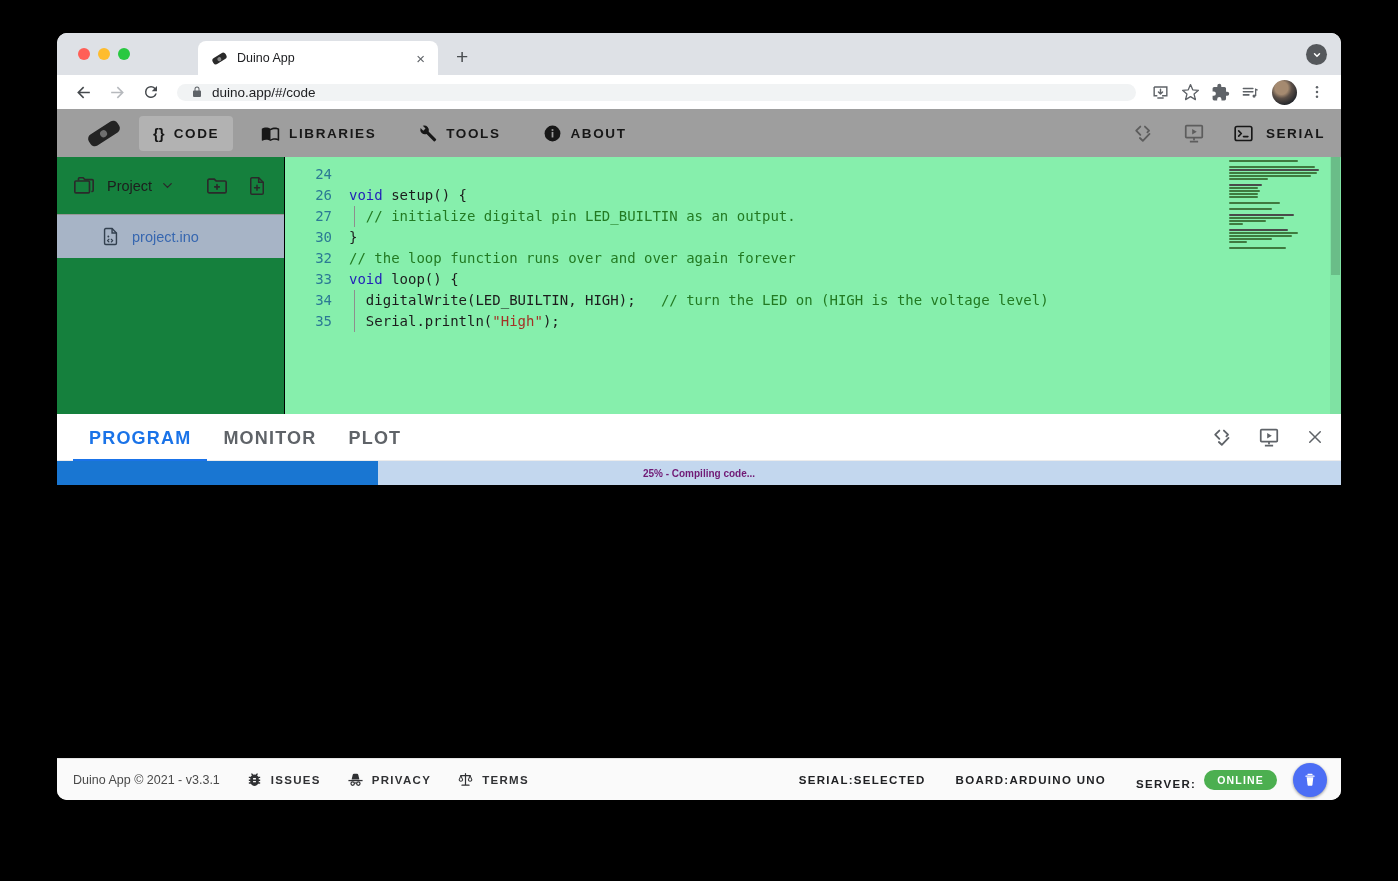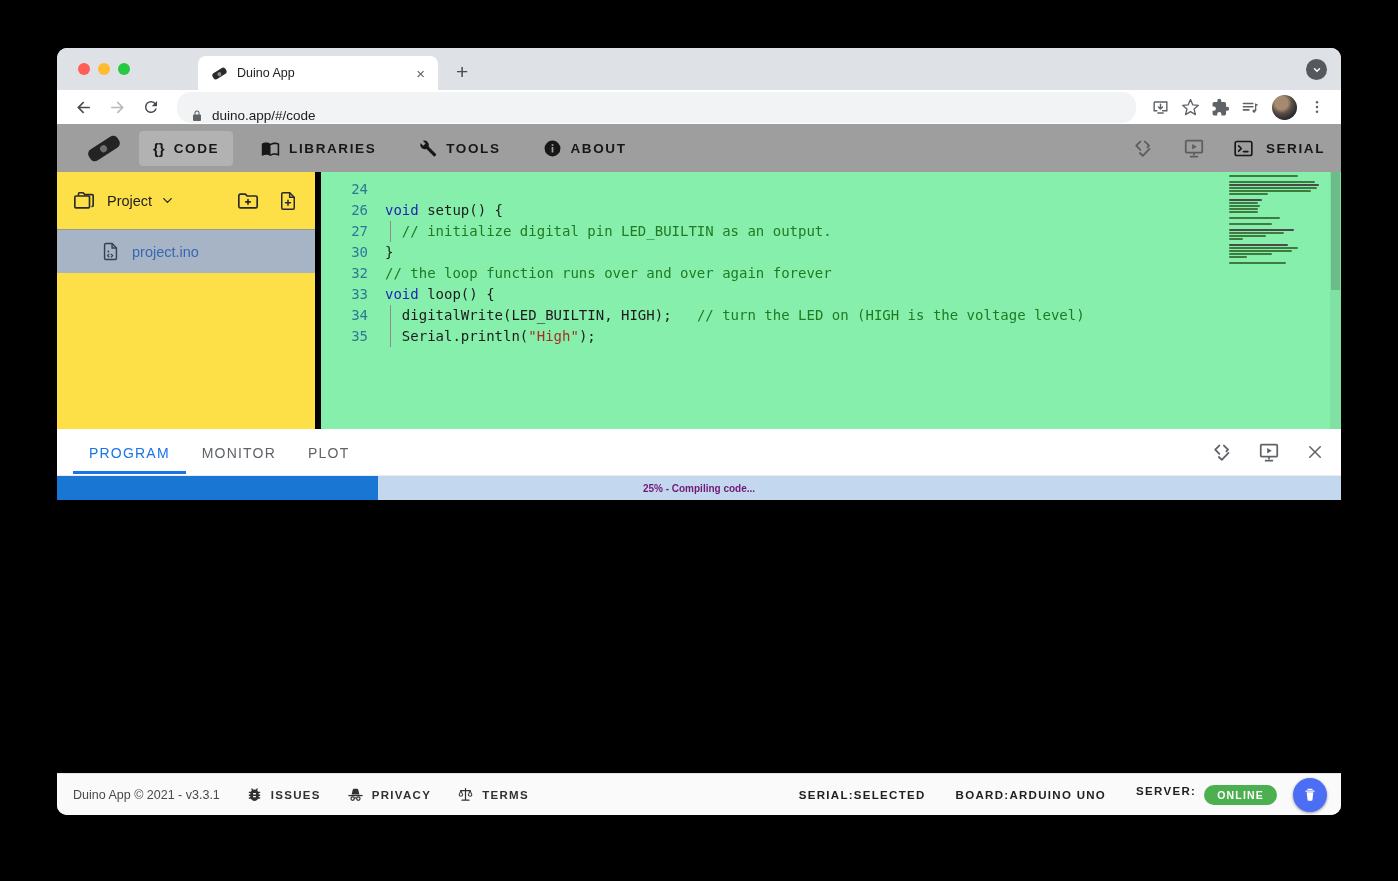--- a/index.html
+++ b/index.html
@@ -1,18 +1,18 @@
 <!DOCTYPE html>
 <html><head>
 <meta charset="utf-8">
 <style>
   * { margin:0; padding:0; box-sizing:border-box; }
   html,body { width:1398px; height:881px; background:#000; overflow:hidden;
               font-family:"Liberation Sans", sans-serif; }
-  .window { position:absolute; left:57px; top:48px; width:1284px; height:767px;
+  .window { position:absolute; left:57px; top:33px; width:1284px; height:767px;
             border-radius:10px; overflow:hidden; background:#fff;
             display:flex; flex-direction:column; }
 
   
   .tabstrip { height:42px; background:#dee1e6; display:flex; align-items:flex-end; position:relative; flex:none; }
   .traffic { display:flex; gap:8px; align-items:center; padding:0 18px 0 21px; height:42px; }
   .light { width:12px; height:12px; border-radius:50%; }
   .light.red{background:#ff5f57;} .light.yellow{background:#febc2e;} .light.green{background:#28c840;}
   .tab { width:240px; height:34px; background:#fff; border-radius:8px 8px 0 0;
          display:flex; align-items:center; padding:0 10px 0 14px; margin-left:50px; }
@@ -21,21 +21,21 @@
   .tab-favicon::after { content:""; position:absolute; left:5px; top:1.5px; width:4px; height:4px;
                         border-radius:50%; background:#8a8a8a; }
   .tab-title { font-size:12.5px; color:#202124; margin-left:10px; flex:1; white-space:nowrap; overflow:hidden; }
   .tab-close { color:#5f6368; font-size:15px; line-height:1; padding:3px; cursor:pointer; }
   .newtab-btn { color:#4a4d51; font-size:21px; font-weight:300; margin:0 0 6px 12px; padding:0 6px; }
   .tabsearch { position:absolute; right:14px; top:11px; width:21px; height:21px; border-radius:50%;
                background:#55585c; color:#fff; display:flex; align-items:center; justify-content:center; }
   .addressbar { height:34px; background:#fff; display:flex; align-items:center; padding:0 10px 0 14px; flex:none; }
   .nav-ic { width:24px; height:24px; color:#45494d; margin-right:10px; display:flex; align-items:center; justify-content:center; }
   .nav-ic.disabled { color:#b6b9bd; }
-  .urlbox { flex:1; height:31px; background:#f1f3f4; border-radius:14px; display:flex; align-items:flex-end;
+  .urlbox { flex:1; height:17px; background:#f1f3f4; border-radius:14px; display:flex; align-items:center;
             padding:0 14px; margin:0 12px 0 4px; }
   .urlbox .lock { color:#5f6368; margin-right:9px; display:flex; }
   .url-text { font-size:13.5px; color:#202124; }
   .chrome-right { display:flex; align-items:center; gap:4px; }
   .chrome-right .nav-ic { margin-right:2px; color:#5f6368; }
   .avatar { width:25px; height:25px; border-radius:50%; margin:0 4px;
             background:radial-gradient(circle at 38% 32%, #a58a70 0 28%, #5c5048 45%, #23262b 75%); }
 
   
   .apptoolbar { height:48px; background:#9e9e9e; display:flex; align-items:center; padding:0 16px; flex:none; }
@@ -48,21 +48,21 @@
   .menu-item.active { background:#b2b2b2; }
   .braces { font-size:15px; font-weight:700; letter-spacing:0; }
   .tb-spacer { flex:1; }
   .tb-ic { width:24px; height:24px; color:#5d5d5d; margin-left:26px; display:flex; align-items:center; justify-content:center; }
   .serial-group { display:flex; align-items:center; gap:10px; color:#171717; margin-left:26px;
                   font-size:13.5px; font-weight:700; letter-spacing:1.6px; }
   .serial-group .tb-ic { margin-left:0; color:#171717; }
 
   
   .content { height:257px; display:flex; flex:none; }
-  .sidebar { width:264px; background:#fde047; border-right:6px solid #000000; display:flex; flex-direction:column; }
+  .sidebar { width:228px; background:#15803d; border-right:1px solid #000000; display:flex; flex-direction:column; }
   .sb-head { height:58px; display:flex; align-items:center; padding:0 16px; border-bottom:1px solid #979797; }
   .sb-ic { width:22px; height:22px; color:#2a2a2a; display:flex; align-items:center; justify-content:center; }
   .sb-title { font-size:14.5px; color:#1d1d1d; margin:0 8px 0 12px; }
   .sb-chev { color:#2a2a2a; margin-right:auto; display:flex; }
   .sb-actions { display:flex; gap:18px; }
   .file-row { height:43px; background:#a7b4c6; display:flex; align-items:center; padding-left:44px; gap:12px; }
   .file-name { color:#3767b0; font-size:14.5px; }
   .file-ic { color:#33404f; display:flex; }
 
   .editor { flex:1; background:#86efac; position:relative; overflow:hidden;
@@ -76,21 +76,21 @@
   .seg-plain{color:#1c1c1c;} .seg-comment{color:#227a22;} .seg-keyword{color:#2323b8;}
   .seg-number{color:#0c7a60;} .seg-string{color:#a33226;}
   .minimap { position:absolute; top:3px; right:14px; width:98px; height:86px; }
   .mm-row { height:2px; margin-bottom:1px; border-radius:1px; }
   .editor-scrollbar { position:absolute; top:0; right:0; width:11px; height:100%; background:rgba(0,0,0,0.05); }
   .editor-scrollbar .thumb { position:absolute; top:0; left:1px; width:9px; height:46%; background:rgba(0,0,0,0.16); }
 
   
   .panelheader { height:47px; background:#fff; display:flex; align-items:center; padding:0 14px 0 16px;
                  border-bottom:1px solid #ececec; flex:none; }
-  .ptab { font-size:14px; font-weight:400; letter-spacing:1.2px; color:#5f6368; padding:14px 16px 12px;
+  .ptab { font-size:18px; font-weight:700; letter-spacing:1.2px; color:#5f6368; padding:14px 16px 12px;
           position:relative; }
   .ptab.active { color:#1a73e8; }
   .ptab.active::after { content:""; position:absolute; left:0; right:0; bottom:-1px; height:3px; background:#1a73e8; }
   .ph-spacer { flex:1; }
   .ph-ic { width:24px; height:24px; color:#5f6368; margin-left:22px; display:flex; align-items:center; justify-content:center; }
 
   .progress { height:24px; position:relative; background:#c3d7ee; flex:none; }
   .progress .fill { position:absolute; left:0; top:0; bottom:0; background:#1976d2; }
   .progress .plabel { position:absolute; inset:0; display:flex; align-items:center; justify-content:center;
                       font-size:10px; font-weight:700; color:#701a75; }
@@ -98,21 +98,21 @@
 
   
   .footer { height:42px; background:#fafafa; border-top:1px solid #e4e4e4; display:flex; align-items:center;
             padding:0 14px 0 16px; flex:none; }
   .copyright { font-size:12.5px; color:#4a4a4a; margin-right:26px; }
   .flink { display:flex; align-items:center; gap:8px; font-size:11.5px; font-weight:700; letter-spacing:1.3px;
            color:#303134; margin-right:26px; }
   .flink .f-ic { width:17px; height:17px; color:#303134; display:flex; }
   .f-spacer { flex:1; }
   .fstatus { font-size:11.5px; font-weight:700; letter-spacing:1.3px; color:#202124; margin-right:30px;
-             display:flex; align-items:flex-start; }
+             display:flex; align-items:flex-end; }
   .online-pill { background:#4caf50; color:#fff; font-size:10.5px; font-weight:700; letter-spacing:1.2px;
                  padding:4px 13px; border-radius:11px; margin-left:8px; }
   .coffee-btn { width:34px; height:34px; border-radius:50%; background:#4c6ef5; display:flex;
                 align-items:center; justify-content:center; color:#fff; box-shadow:0 1px 3px rgba(0,0,0,.4);
                 margin-left:6px; }
   svg { display:block; }
 </style>
 </head>
 <body>
 

